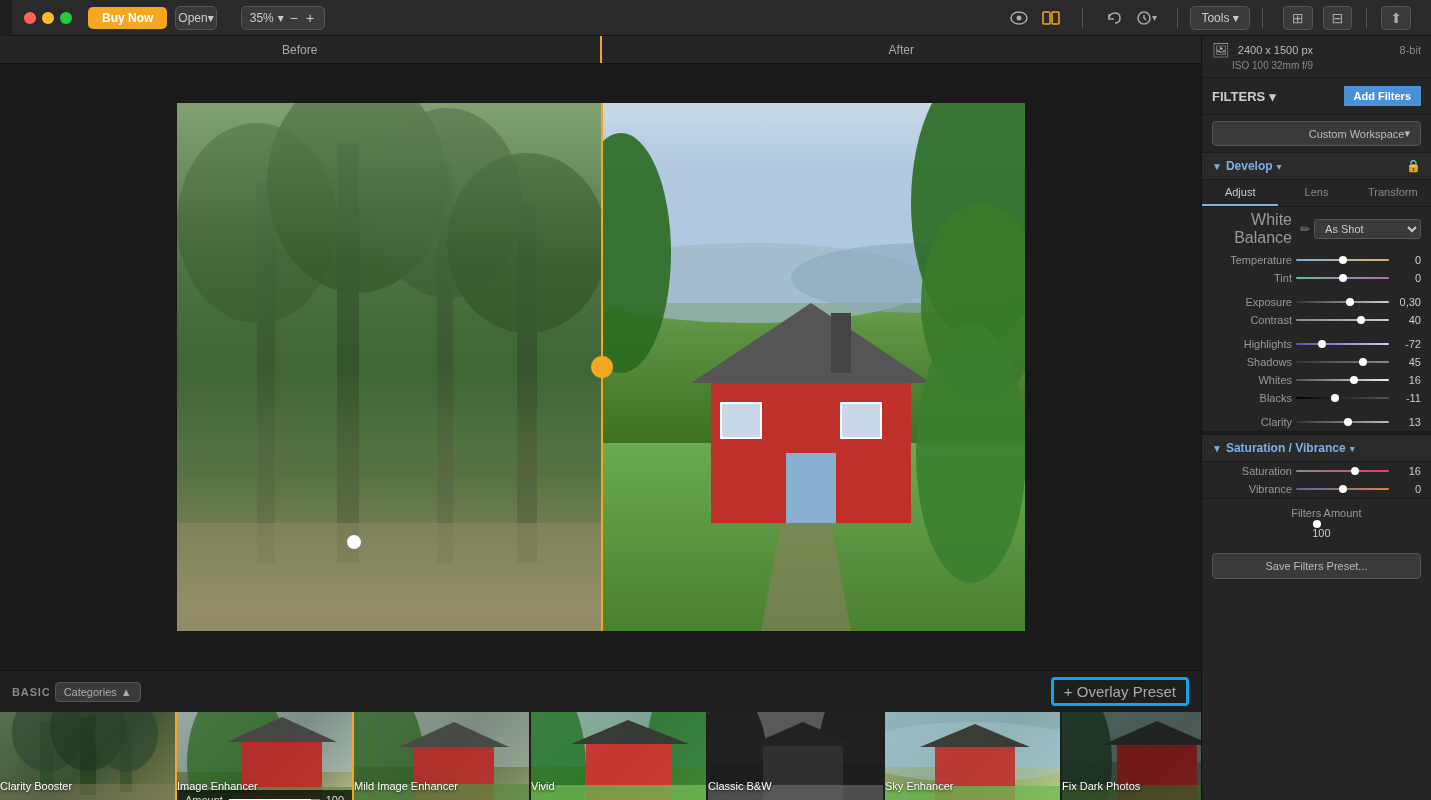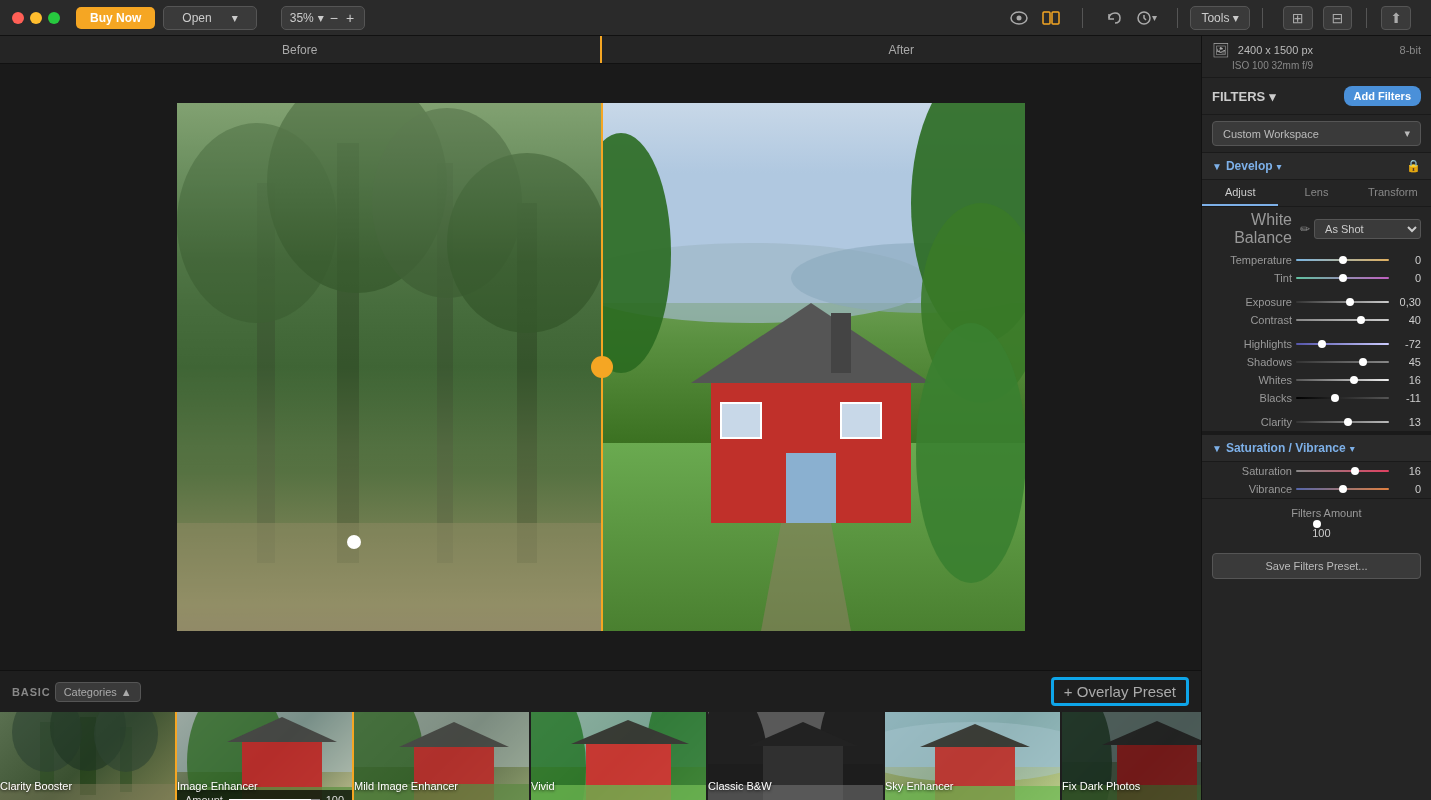--- a/index.html
+++ b/index.html
@@ -18,20 +18,21 @@
     
     .titlebar {
       background: #2a2a2a;
       height: 36px;
       display: flex;
       align-items: center;
       padding: 0 12px;
       gap: 8px;
       flex-shrink: 0;
       border-bottom: 1px solid #111;
+      margin-left: 12px;
     }
     .traffic-lights {
       display: flex;
       gap: 6px;
       margin-right: 8px;
     }
     .tl {
       width: 12px; height: 12px;
       border-radius: 50%;
       cursor: pointer;
@@ -47,26 +48,26 @@
       padding: 4px 14px;
       font-size: 12px;
       font-weight: 600;
       cursor: pointer;
     }
     .open-btn {
       background: #3a3a3a;
       color: #ccc;
       border: 1px solid #555;
       border-radius: 5px;
-      padding: 4px 18px;
+      padding: 4px 2px;
       font-size: 12px;
       cursor: pointer;
       display: flex;
       align-items: center;
-      gap: 20px;
+      gap: 0;
     }
     .zoom-control {
       display: flex;
       align-items: center;
       gap: 4px;
       margin-left: 16px;
       background: #3a3a3a;
       border: 1px solid #555;
       border-radius: 5px;
       padding: 3px 8px;
@@ -383,21 +384,21 @@
       font-weight: 600;
       display: flex;
       align-items: center;
       gap: 4px;
     }
     .add-filters-btn {
       margin-left: auto;
       background: #4a90d9;
       color: #fff;
       border: none;
-      border-radius: 8px;
+      border-radius: 0;
       padding: 4px 10px;
       font-size: 11px;
       cursor: pointer;
       font-weight: 600;
     }
 
     .workspace-selector {
       padding: 6px 10px;
       border-bottom: 1px solid #1a1a1a;
     }
@@ -405,21 +406,21 @@
       width: 100%;
       background: #3a3a3a;
       border: 1px solid #555;
       border-radius: 4px;
       color: #bbb;
       font-size: 11px;
       padding: 5px 10px;
       cursor: pointer;
       display: flex;
       align-items: center;
-      justify-content: space-between;
+      justify-content: flex-end;
     }
 
     .panel-scroll {
       flex: 1;
       overflow-y: auto;
       overflow-x: hidden;
     }
     .panel-scroll::-webkit-scrollbar { width: 4px; }
     .panel-scroll::-webkit-scrollbar-track { background: #1e1e1e; }
     .panel-scroll::-webkit-scrollbar-thumb { background: #444; border-radius: 2px; }

